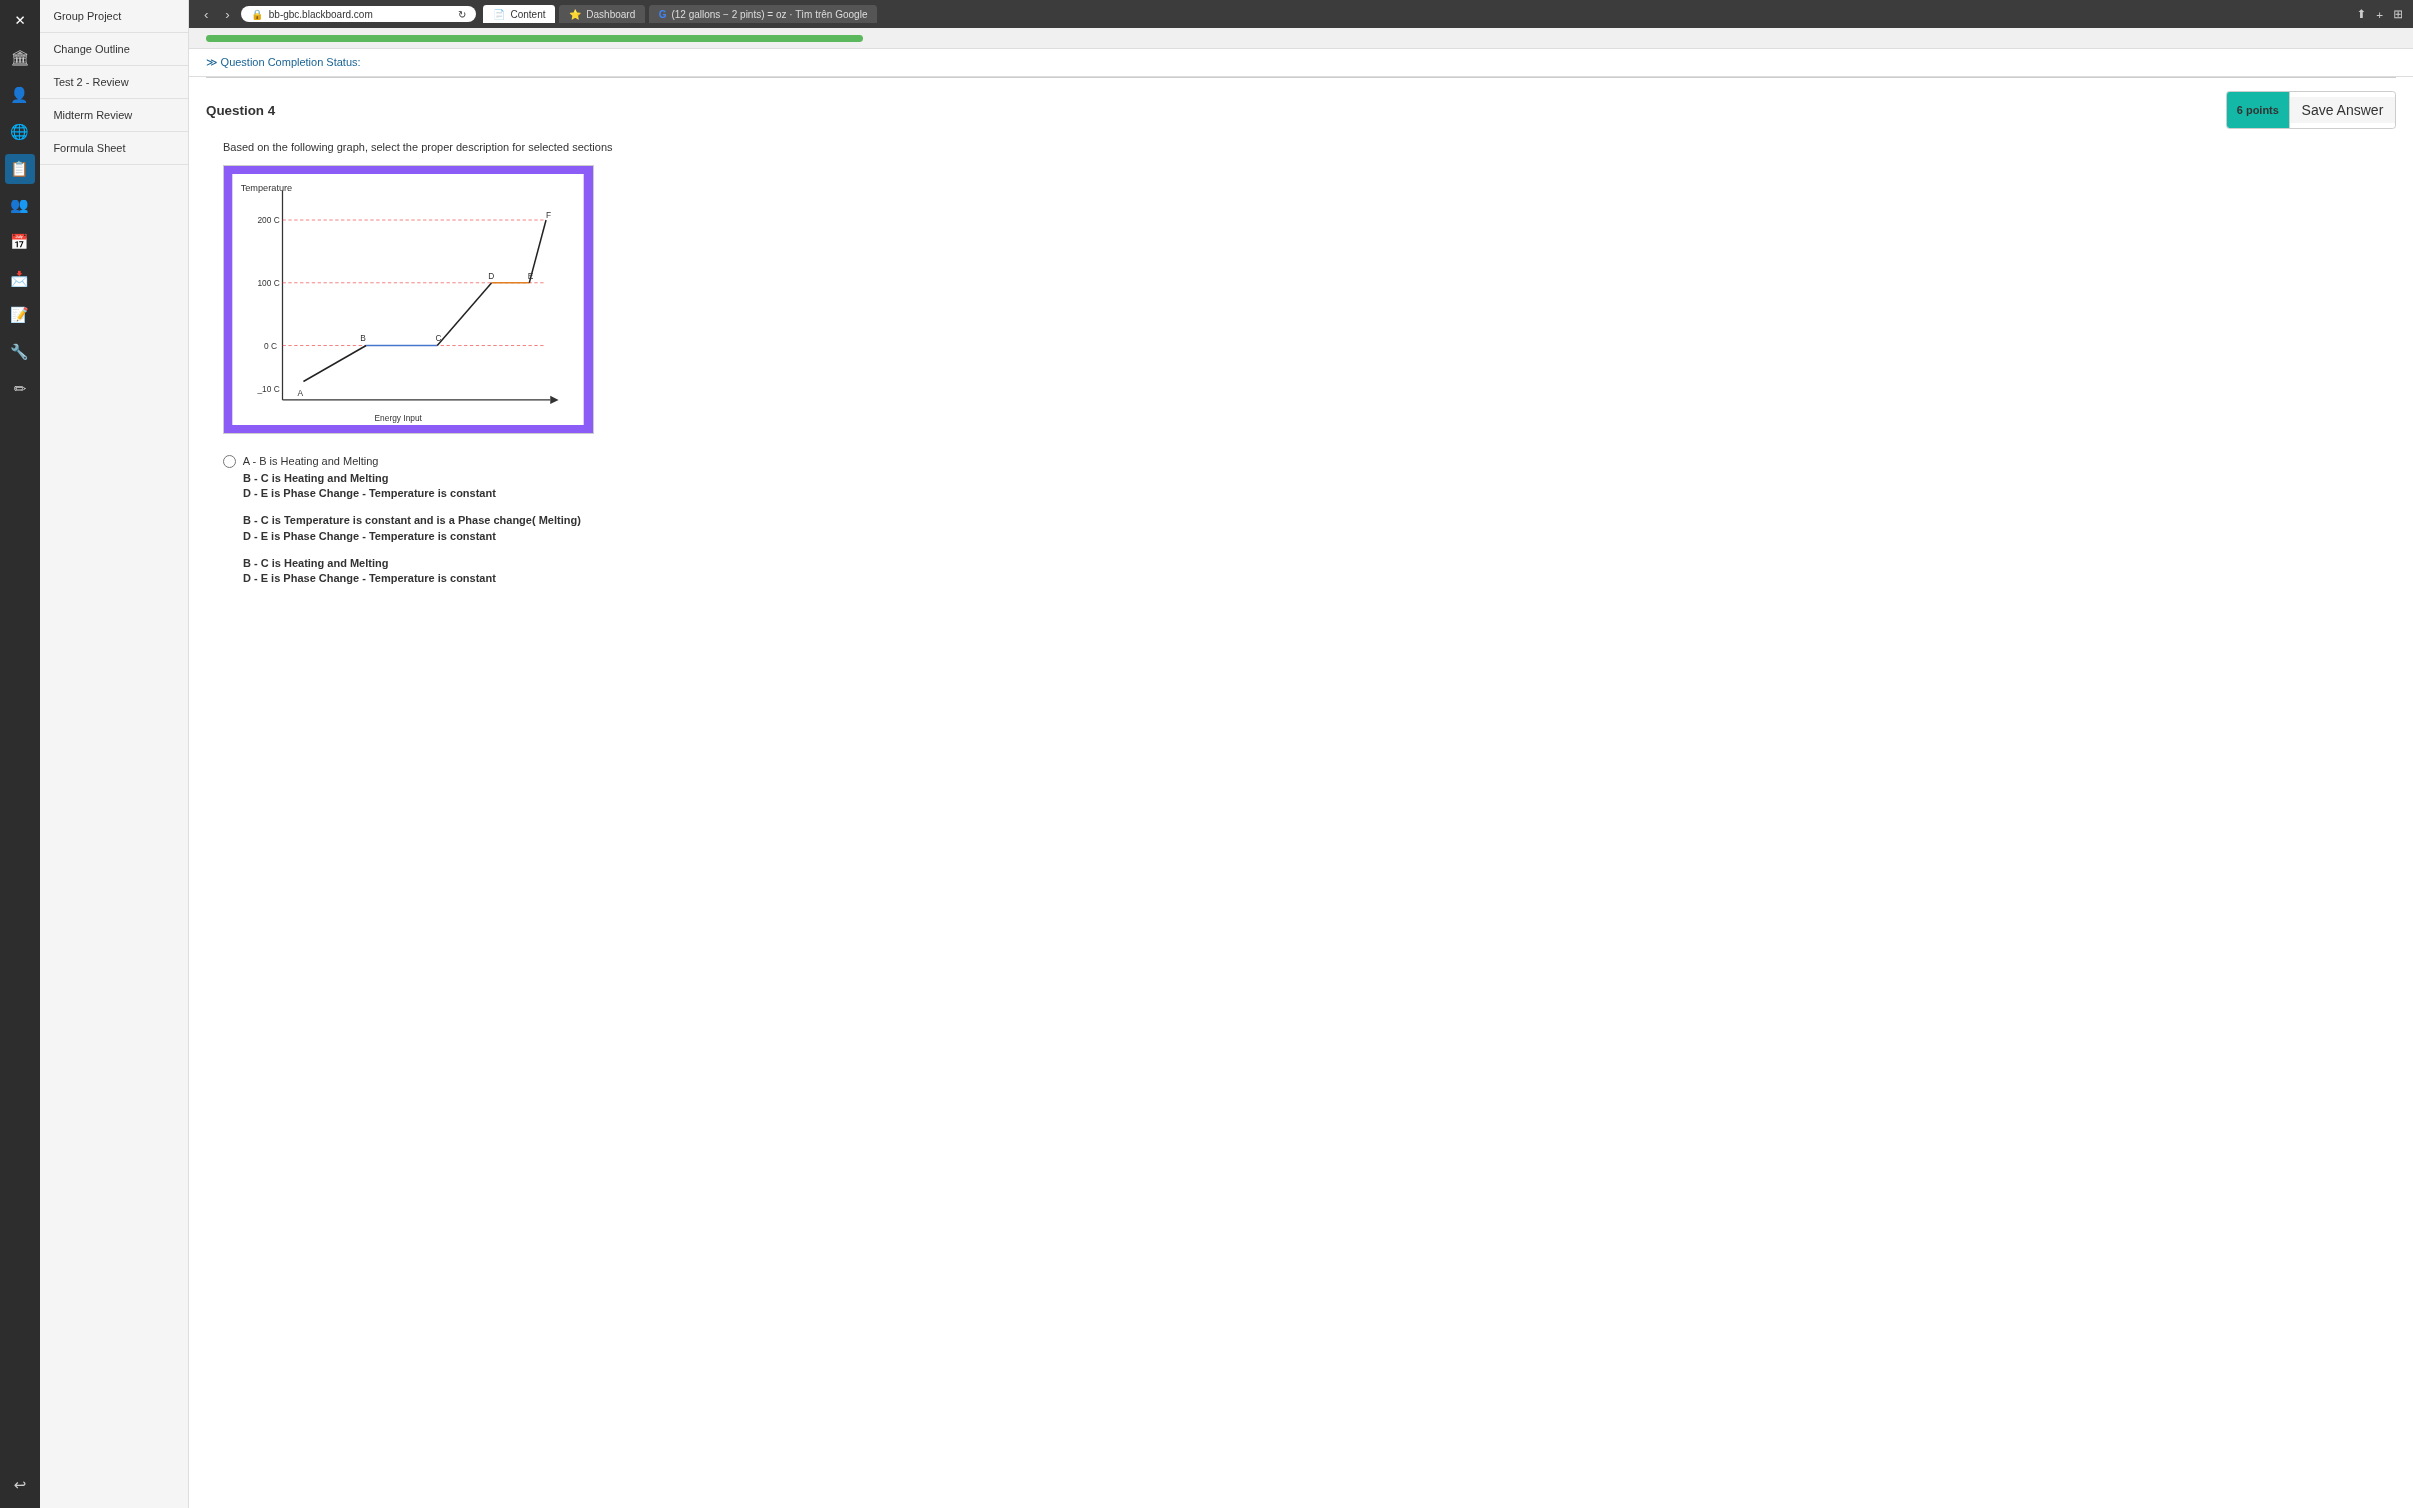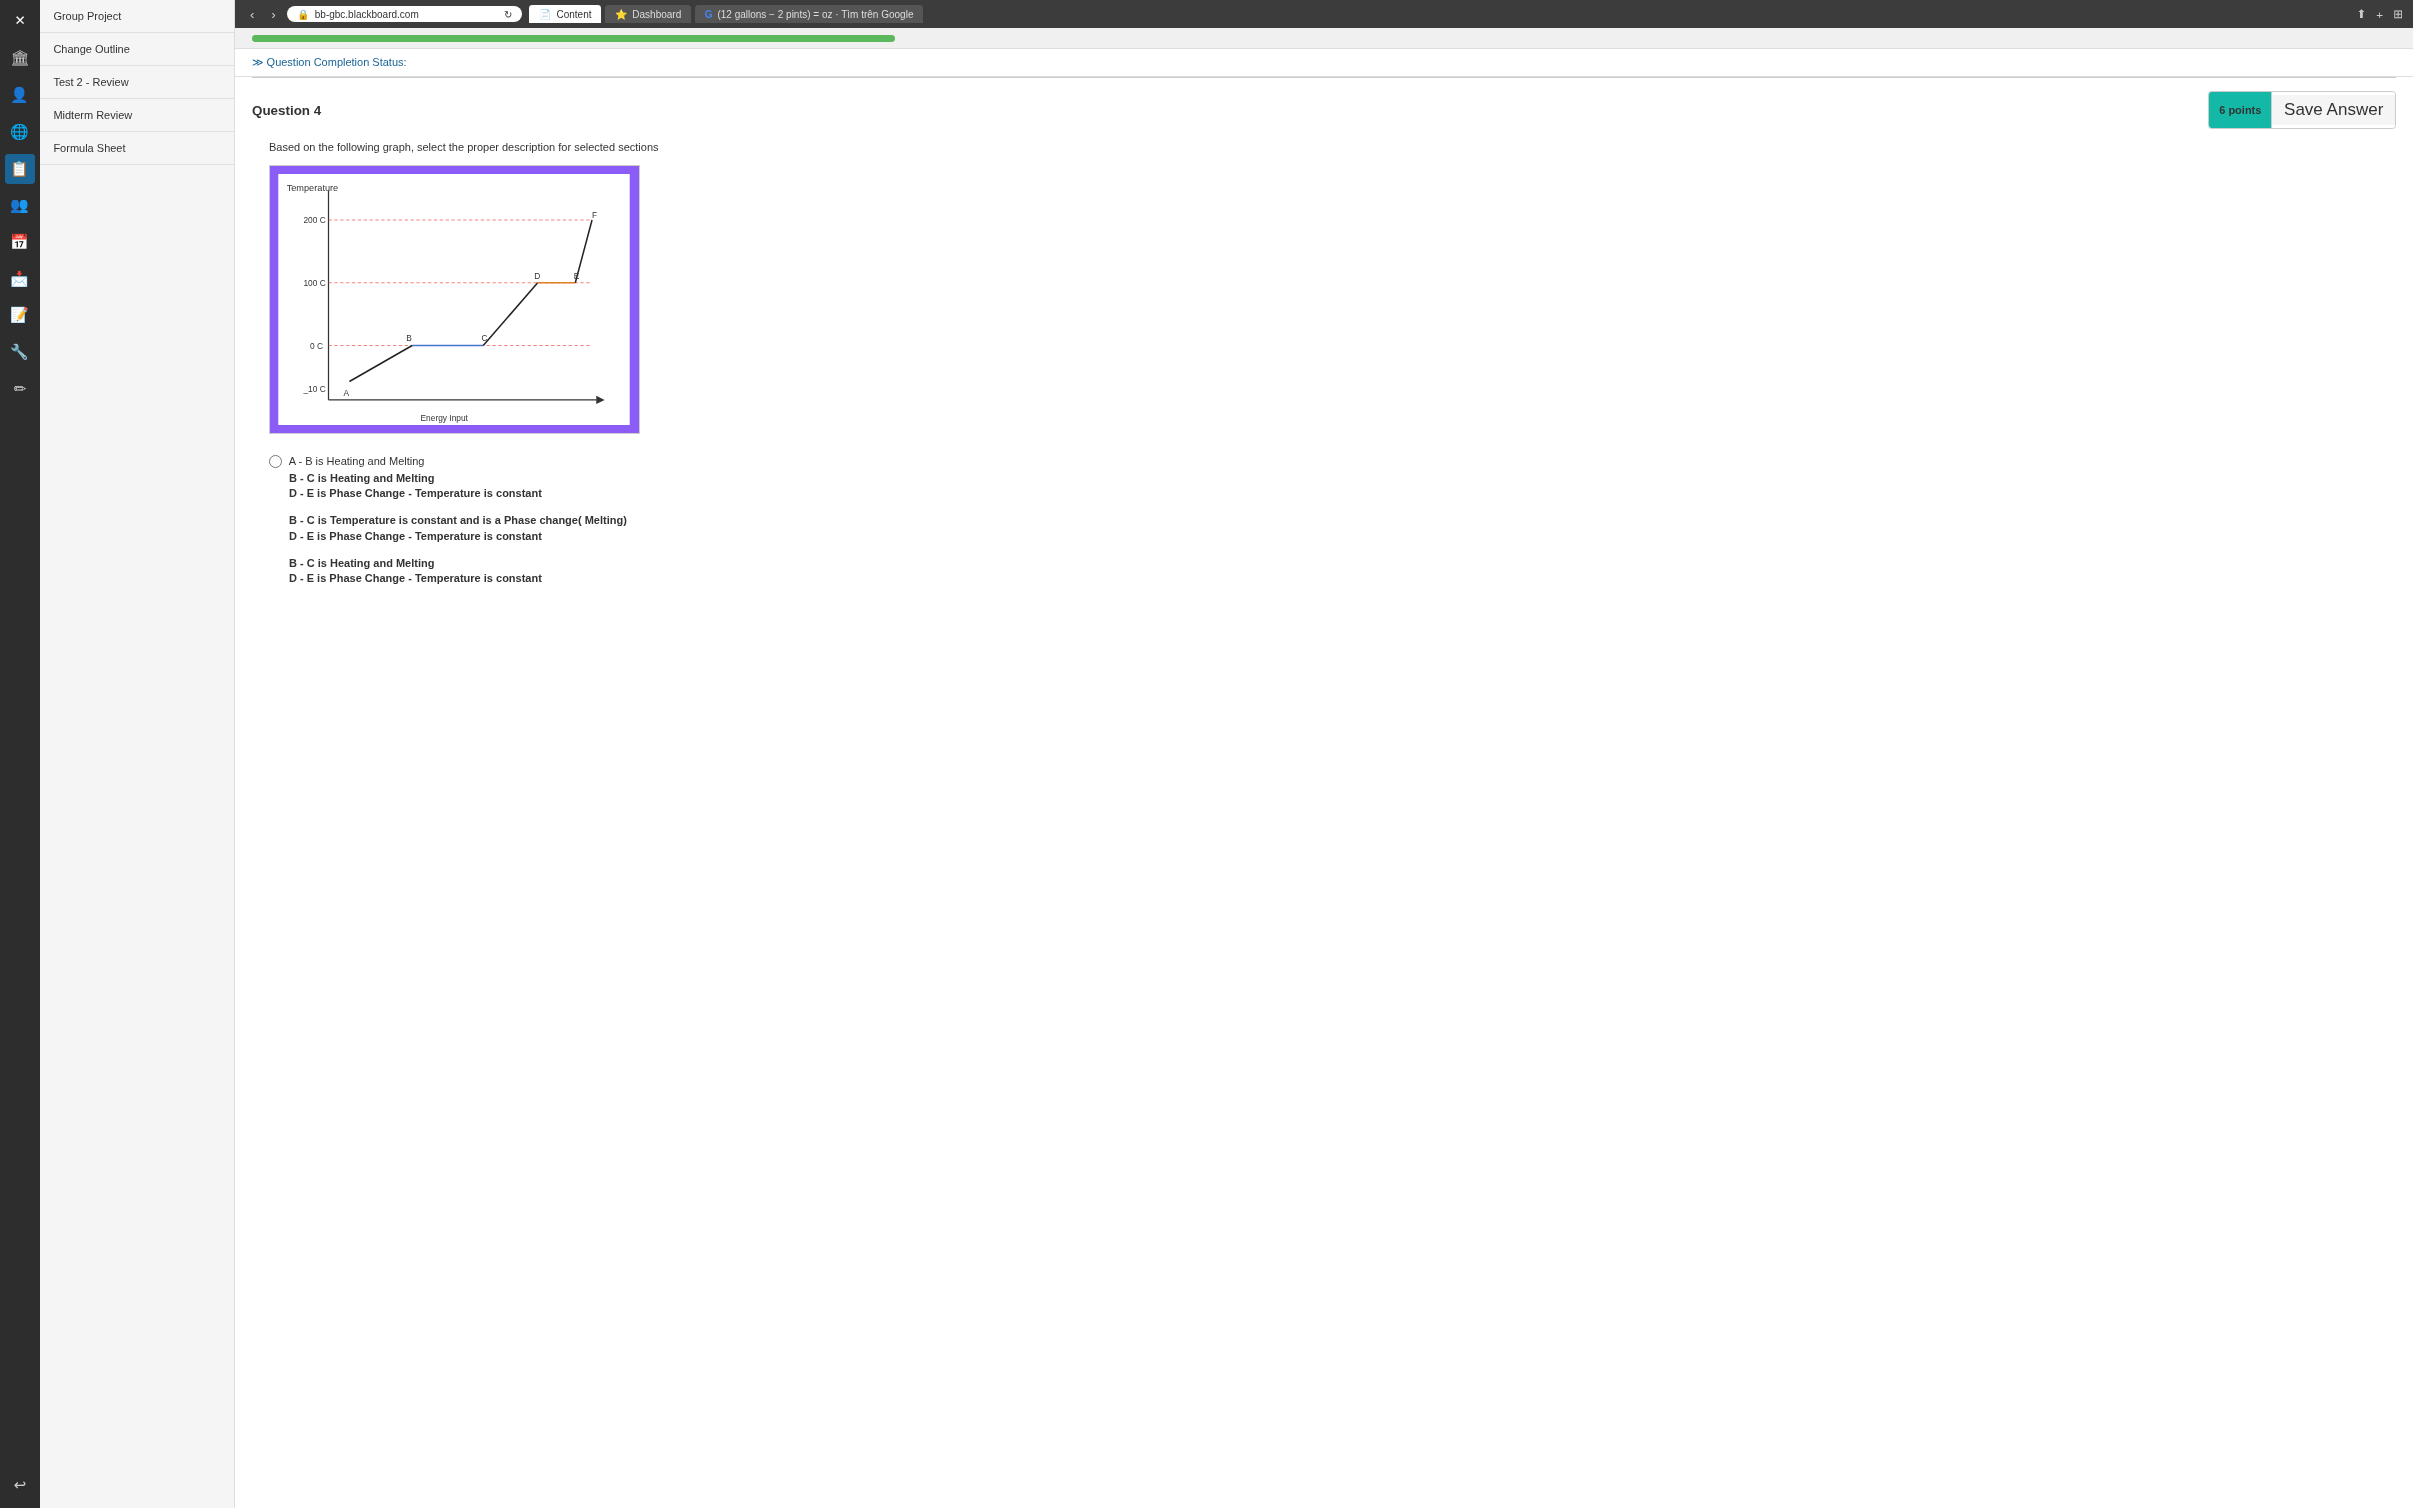--- a/index.html
+++ b/index.html
@@ -35,21 +35,21 @@
       font-size: 15px;
       cursor: pointer;
     }
     .icon-bar .nav-icon.active {
       background: #1a6496;
       color: #fff;
     }
 
     
     .sidebar {
-      width: 195px;
+      width: 149px;
       background: #f5f5f5;
       border-right: 0.8px solid #ddd;
       display: flex;
       flex-direction: column;
       flex-shrink: 0;
     }
     .sidebar-item {
       padding: 10px 13.4px;
       font-size: 11px;
       color: #333;
@@ -167,21 +167,21 @@
       background: #14b8a6;
       padding: 12px 10px;
       font-size: 11px;
       font-weight: bold;
       color: #333;
       border-right: 0.8px solid #ccc;
     }
     .save-btn {
       background: #f5f5f5;
       padding: 5px 11.7px;
-      font-size: 17px;
+      font-size: 14px;
       color: #333;
       cursor: pointer;
       border: none;
       font-family: Arial, sans-serif;
     }
 
     .question-text {
       font-size: 11px;
       color: #333;
       margin-bottom: 11.7px;

